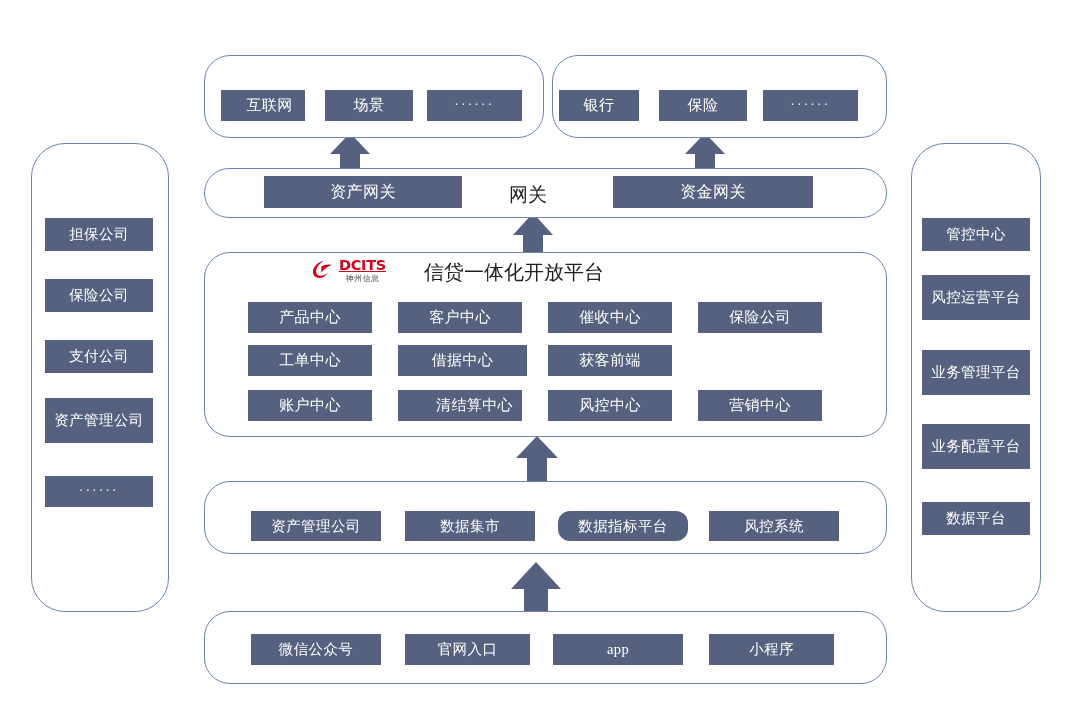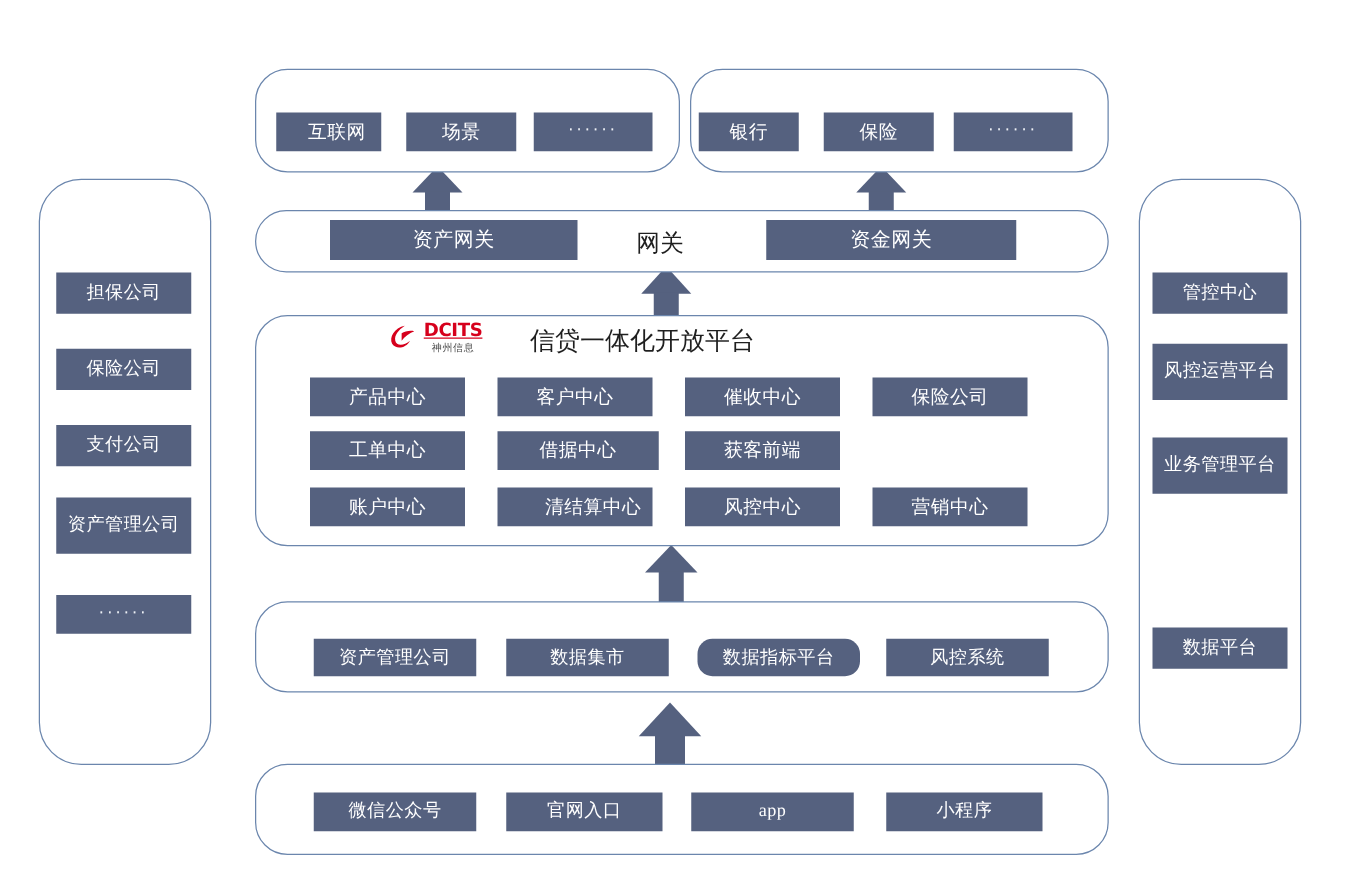--- a/index.html
+++ b/index.html
@@ -222,15 +222,16 @@
   <div class="tile sm" style="left:45px; top:279px; width:108px; height:33px;">保险公司</div>
   <div class="tile sm" style="left:45px; top:340px; width:108px; height:33px;">支付公司</div>
   <div class="tile sm" style="left:45px; top:398px; width:108px; height:45px;">资产管理公司</div>
   <div class="tile dots" style="left:45px; top:476px; width:108px; height:31px;">······</div>
 
   <div class="panel column" style="left:911px; top:143px; width:130px; height:469px;"></div>
   <div class="panel-title col-title" style="left:911px; top:158px; width:130px;">运营平台</div>
   <div class="tile sm" style="left:922px; top:218px; width:108px; height:33px;">管控中心</div>
   <div class="tile sm" style="left:922px; top:275px; width:108px; height:45px;">风控运营平台</div>
   <div class="tile sm" style="left:922px; top:350px; width:108px; height:45px;">业务管理平台</div>
+  <div class="tile sm" style="left:922px; top:424px; width:108px; height:45px;">业务配置平台</div>
   <div class="tile sm" style="left:922px; top:502px; width:108px; height:33px;">数据平台</div>
 
 </div>
 
 </body></html>

